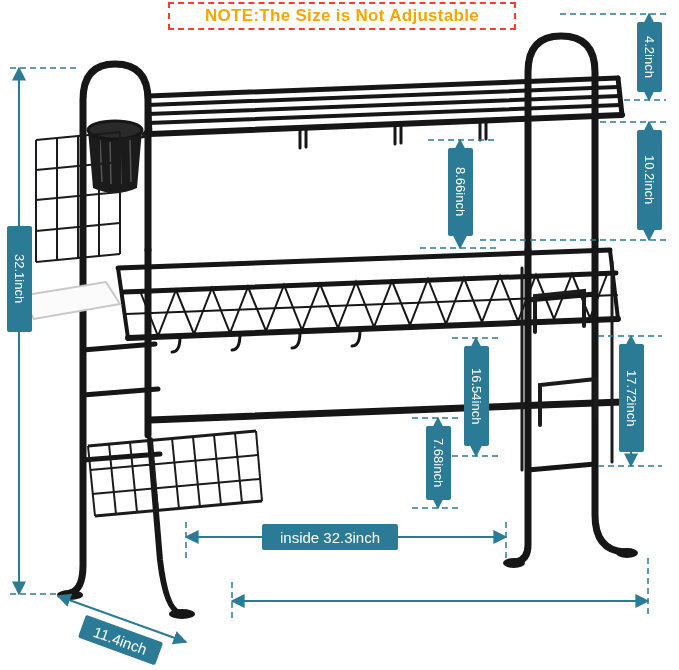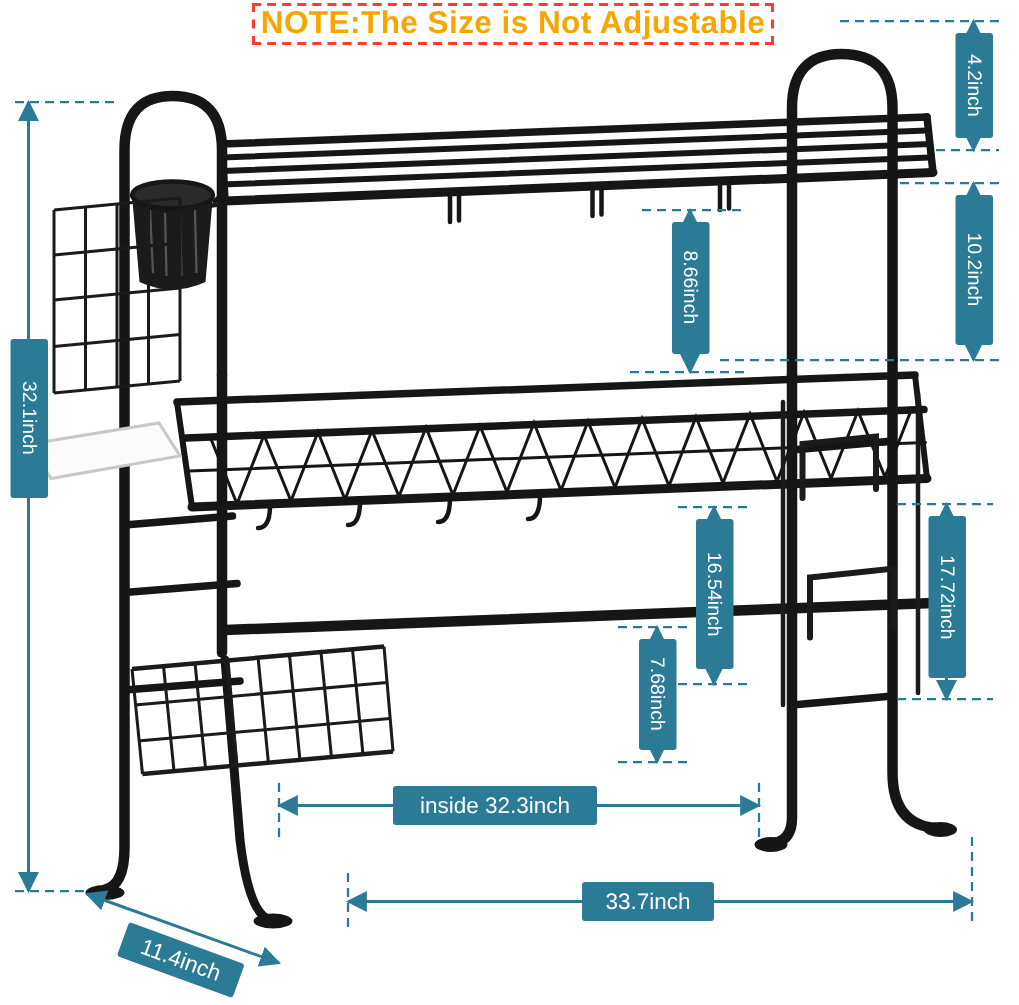--- a/index.html
+++ b/index.html
@@ -6,21 +6,21 @@
   .stage{
     position:relative;width:679px;height:670px;background:#fff;overflow:hidden;
     font-family:"Liberation Sans", sans-serif;
   }
   .stage svg{position:absolute;left:0;top:0;}
   .note-box{
     position:absolute;left:168px;top:2px;width:348px;height:28px;
     border:2px dashed #ff3b30;display:flex;align-items:center;justify-content:center;
     box-sizing:border-box;background:#fff;
   }
-  .note-box span{color:#f7a600;font-weight:bold;font-size:21px;letter-spacing:.3px;white-space:nowrap;}
+  .note-box span{color:#f7a600;font-weight:bold;font-size:17px;letter-spacing:.3px;white-space:nowrap;}
   .dim{
     position:absolute;background:#2b7a96;color:#fff;border-radius:2px;
     display:flex;align-items:center;justify-content:center;
     font-size:13px;line-height:1;white-space:nowrap;box-sizing:border-box;
   }
   .dim.v{writing-mode:vertical-rl;}
   .dim.h{font-size:15px;}
   .d0{left:637px;top:22px;width:25px;height:70px;}
   .d1{left:637px;top:130px;width:25px;height:100px;}
   .d2{left:448px;top:148px;width:25px;height:88px;}
@@ -155,16 +155,15 @@
   </div>
 
   <div class="dim v d0">4.2inch</div>
   <div class="dim v d1">10.2inch</div>
   <div class="dim v d2">8.66inch</div>
   <div class="dim v d3">32.1inch</div>
   <div class="dim v d4">16.54inch</div>
   <div class="dim v d5">17.72inch</div>
   <div class="dim v d6">7.68inch</div>
   <div class="dim h d7">inside 32.3inch</div>
-  <div class="dim h d8">33.7inch</div>
   <div class="dim h d9">11.4inch</div>
 
 </div>
 
 </body></html>

